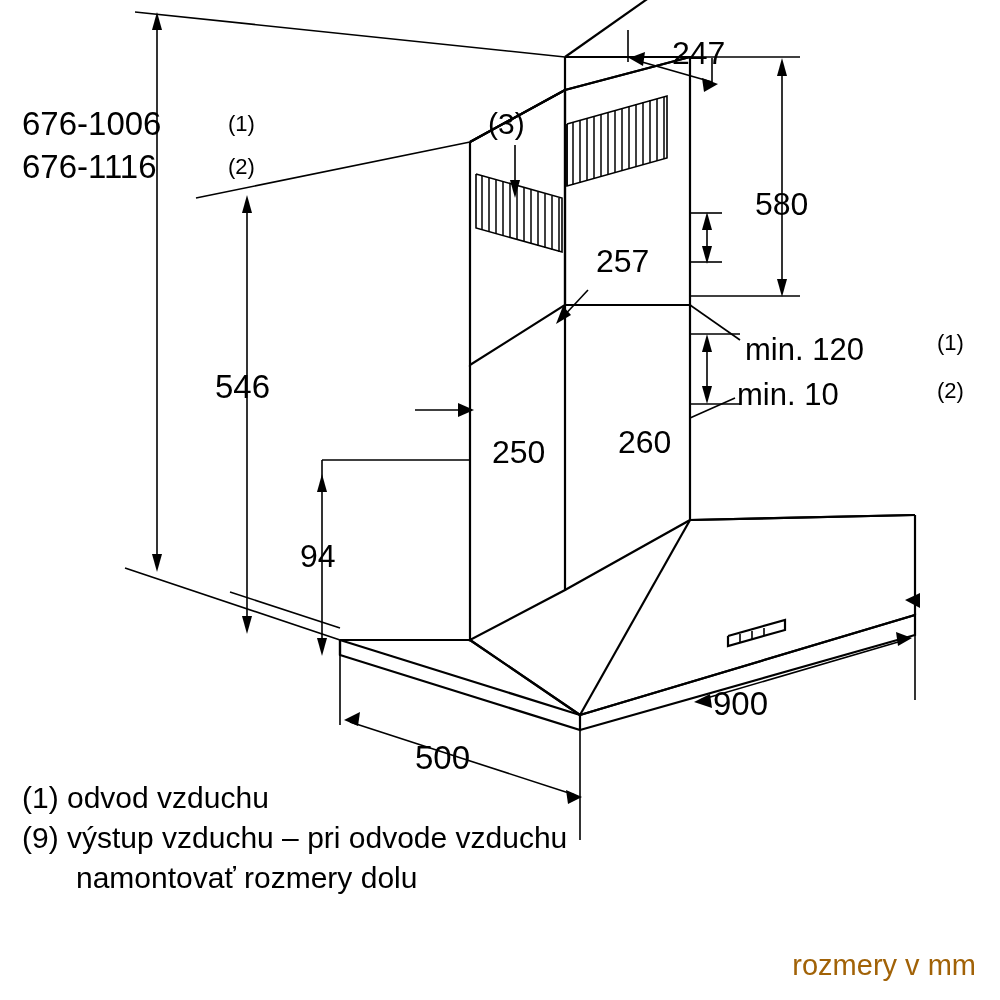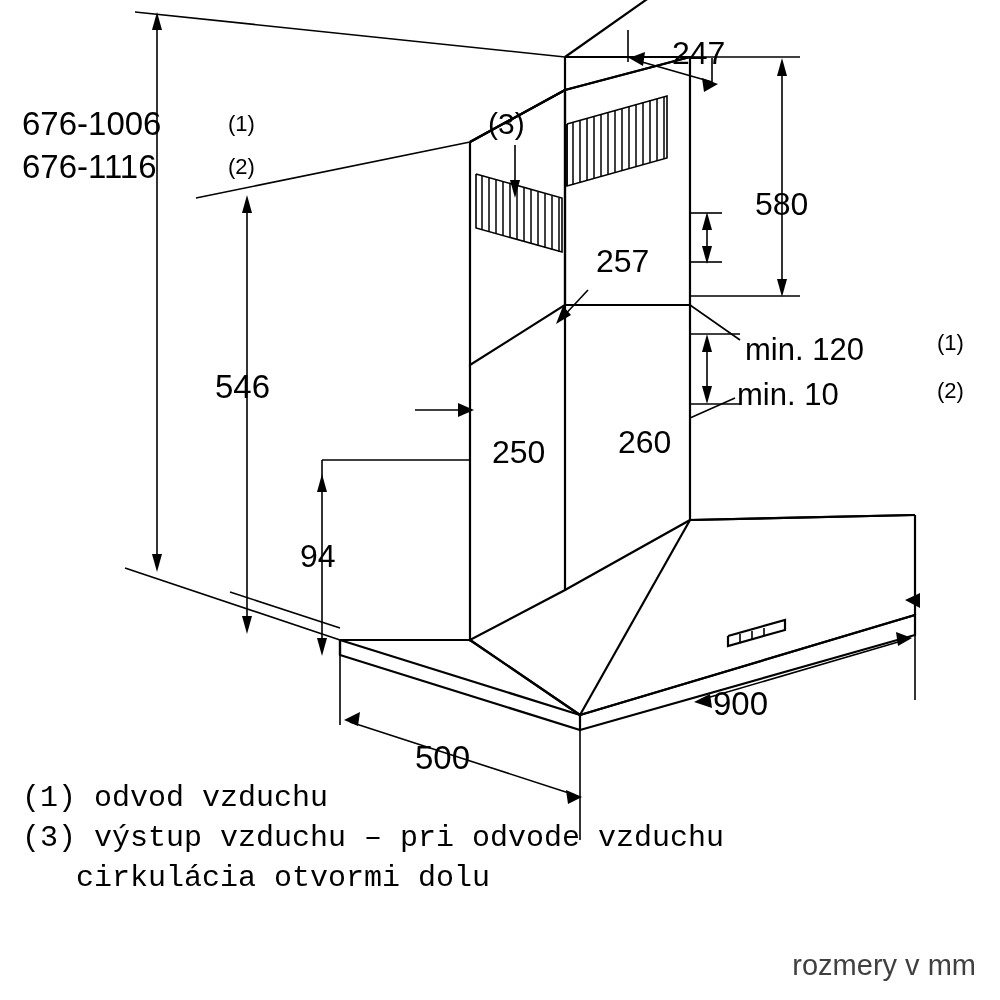--- a/index.html
+++ b/index.html
@@ -60,28 +60,27 @@
     position: absolute;
     left: 22px;
     top: 778px;
     width: 900px;
     font-size: 30px;
     line-height: 40px;
     color: #000000;
   }
   .legend .lrow {
     white-space: pre;
-    font-family: Liberation Mono, monospace;
   }
   .units {
     position: absolute;
     right: 24px;
     bottom: 18px;
     font-size: 29px;
-    color: #404040;
+    color: #a16207;
   }
 </style>
 </head>
 <body>
 
 <div id="stage">
 
   <svg class="drawing" viewBox="0 0 1000 1000">
 
     <g>
@@ -259,18 +258,18 @@
       <text class="dimtxt" x="415" y="769" style="font-size:33px">500</text>
 
       <text class="dimtxt" x="713" y="715" style="font-size:33px">900</text>
 
       <text class="dimtxt" x="488" y="134" style="font-size:30px">(3)</text>
     </g>
   </svg>
 
   <div class="legend">
     <div class="lrow">(1) odvod vzduchu</div>
-    <div class="lrow">(3) výstup vzduchu – pri odvode vzduchu</div>
-    <div class="lrow" style="padding-left:54px">cirkulácia otvormi dolu</div>
+    <div class="lrow">(9) výstup vzduchu – pri odvode vzduchu</div>
+    <div class="lrow" style="padding-left:54px">namontovať rozmery dolu</div>
   </div>
 
   <div class="units">rozmery v mm</div>
 </div>
 
 </body></html>

